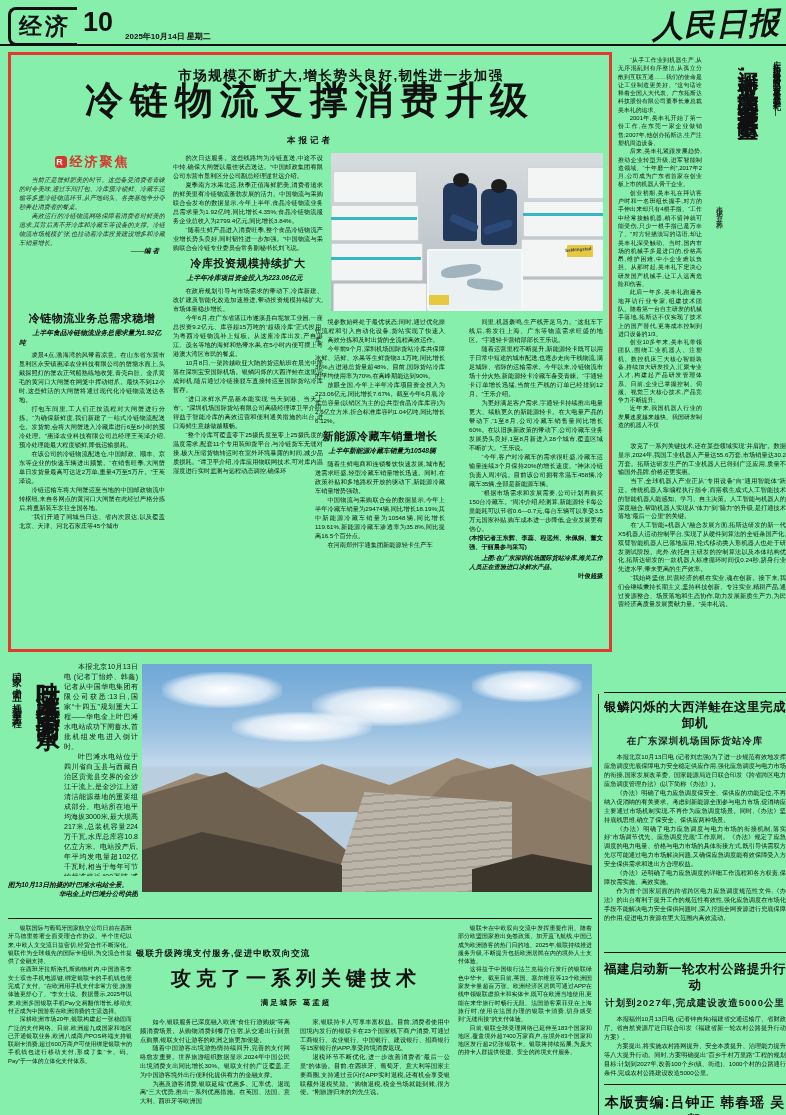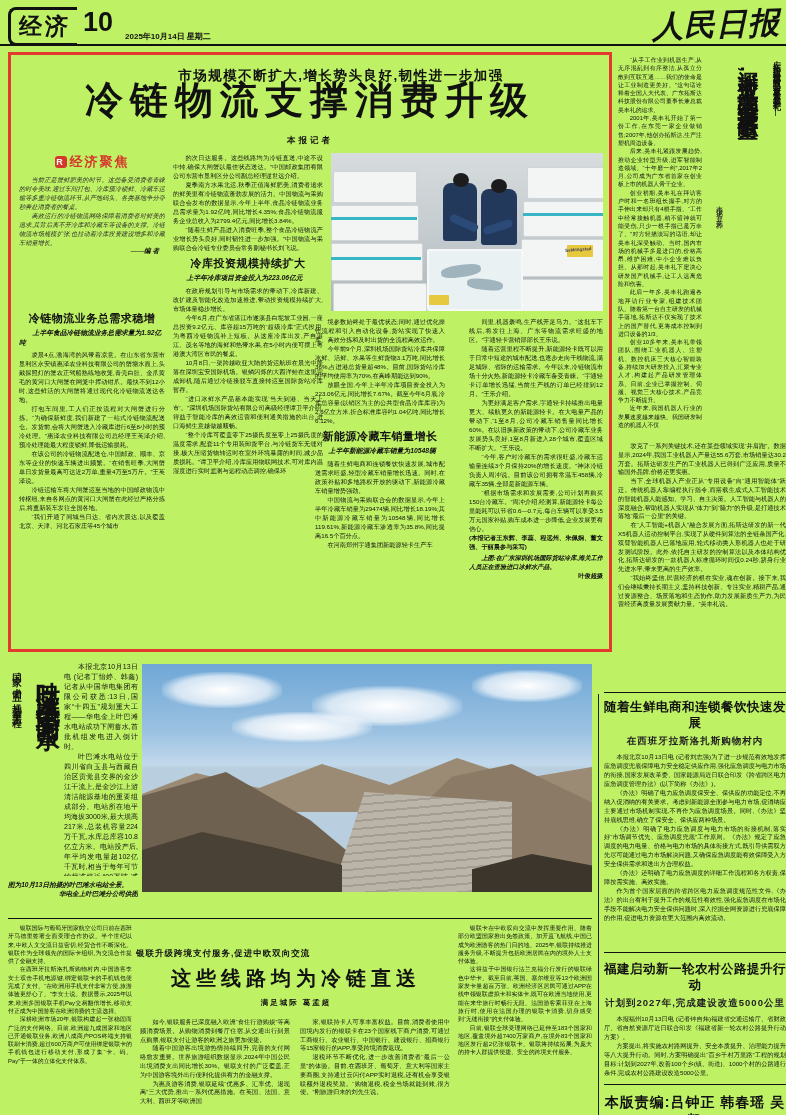--- a/index.html
+++ b/index.html
@@ -1,16 +1,16 @@
 <!DOCTYPE html>
 <html><head>
 <meta charset="utf-8">
 <style>
   html,body{margin:0;padding:0;background:#e8e8e4;}
-  .page{position:relative;width:786px;height:1115px;background:#bef264;overflow:hidden;
+  .page{position:relative;width:786px;height:1115px;background:#86efac;overflow:hidden;
         font-family:"Liberation Sans","DejaVu Sans",sans-serif;color:#111;}
   .abs{position:absolute;}
   
   .sec-badge{display:inline-block;font-size:23px;font-weight:900;letter-spacing:3px;
              border-left:3px solid #111;border-top:3px solid #111;border-bottom:3px solid #111;
              border-radius:8px 0 0 8px;padding:1px 6px 1px 8px;}
   .page-no{display:inline-block;font-size:27px;font-weight:900;margin-left:6px;vertical-align:top;}
   .date-line{display:inline-block;font-size:8px;font-weight:bold;margin-left:12px;vertical-align:bottom;padding-bottom:4px;}
   .masthead{font-family:"DejaVu Serif","Liberation Serif",serif;font-weight:bold;font-style:italic;
             font-size:31px;letter-spacing:1px;transform:rotate(-2deg);white-space:nowrap;}
@@ -231,41 +231,41 @@
   <div class="abs vrule" style="left:598px;top:694px;width:1px;height:421px;"></div>
   <div class="abs hrule" style="left:604px;top:692px;width:182px;height:1px;"></div>
 
   <div class="abs small-col" style="left:8px;top:924px;width:124px;height:188px;">
       <p class="para">银联国际与葡萄牙国家航空公司日前在西班牙马德里签署全面受理合作协议。半个世纪以来,中欧人文交流日益密切,经贸合作不断深化。银联作为全球领先的国际卡组织,为交流合作提供了金融支持。</p>
       <p class="para">在西班牙拉斯洛扎斯购物村内,中国游客李女士双击手机电源键,绑定银联卡的手机钱包便完成了支付。“在欧洲用手机支付非常方便,旅游体验更舒心了。”李女士说。数据显示,2025年以来,欧洲多国银联手机Pay交易翻倍增长,移动支付正成为中国游客在欧洲消费的主流选择。</p>
       <p class="para">深耕欧洲市场20年,银联构建起一张稳固而广泛的支付网络。目前,欧洲超九成国家和地区已开通银联业务,欧洲八成商户POS终端支持银联刷卡消费,超过600万商户可使用绑定银联卡的手机钱包进行移动支付,形成了集“卡、码、Pay”于一体的立体化支付体系。</p>
     </div>
   <div class="abs" style="left:136px;top:948px;width:320px;">
     <div class="pay-kicker">银联升级跨境支付服务,促进中欧双向交流</div>
-    <div class="pay-title">这些线路均为冷链直送</div>
+    <div class="pay-title">攻克了一系列关键技术</div>
     <div class="pay-byline">满足城际 葛孟超</div>
   </div>
   <div class="abs small-col" style="left:140px;top:1018px;width:150px;height:94px;font-size:6.2px;line-height:8.8px;">
       <p class="para">如今,银联服务已深度融入欧洲“食住行游购娱”等高频消费场景。从购物消费到餐厅住宿,从交通出行到景点购票,银联支付让游客的欧洲之旅更加便捷。</p>
       <p class="para">随着中国游客出境游热情持续回升,完善的支付网络愈发重要。世界旅游组织数据显示,2024年中国公民出境消费支出同比增长30%。银联支付的广泛覆盖,正为中国游客境外出行便利化提供有力的金融支撑。</p>
       <p class="para">为惠及游客消费,银联延续“优惠多、汇率优、退现高”三大优势,推出一系列优惠措施。在英国、法国、意大利、西班牙等欧洲国</p>
     </div>
   <div class="abs small-col" style="left:300px;top:1018px;width:150px;height:94px;font-size:6.2px;line-height:8.8px;">
       <p class="para">家,银联持卡人可享丰富权益。目前,消费者使用中国境内发行的银联卡在23个国家线下商户消费,可通过工商银行、农业银行、中国银行、建设银行、招商银行等15家银行的APP,享受跨境消费返现。</p>
       <p class="para">退税环节不断优化,进一步改善消费者“最后一公里”的体验。目前,在西班牙、葡萄牙、意大利等国家主要商圈,支持通过云闪付APP实时退税,还有机会享受银联额外退税奖励。“购物退税,税金当场就能到账,很方便。”刚旅游归来的刘先生说。</p>
     </div>
   <div class="abs small-col" style="left:458px;top:924px;width:134px;height:188px;">
       <p class="para">银联卡在中欧双向交流中发挥重要作用。随着部分欧盟国家推出免签政策、加开直飞航线,中国已成为欧洲游客的热门目的地。2025年,银联持续推进服务升级,不断提升包括欧洲居民在内的境外人士支付体验。</p>
       <p class="para">这得益于中国银行法兰克福分行发行的银联绿色中华卡。截至目前,英国、塞尔维亚等13个欧洲国家发卡量超百万张。欧洲经济区居民可通过APP在线申领银联虚拟卡和实体卡,既可在欧洲当地使用,更能在来华旅行时畅行无阻。法国游客索菲亚在上海旅行时,使用在法国办理的银联卡消费,切身感受到“无缝衔接”的支付体验。</p>
       <p class="para">目前,银联全球受理网络已延伸至183个国家和地区,覆盖境外超7400万家商户,在境外83个国家和地区发行超2亿张银联卡。银联将持续拓展,为庞大的持卡人群提供便捷、安全的跨境支付服务。</p>
     </div>
 
   <div class="abs" style="left:604px;top:700px;width:182px;height:246px;overflow:hidden;">
-    <div class="rb-title">随着生鲜电商和连锁餐饮快速发展</div>
-    <div class="rb-sub">在西班牙拉斯洛扎斯购物村内</div>
+    <div class="rb-title">银鳞闪烁的大西洋鲑在这里完成卸机</div>
+    <div class="rb-sub">在广东深圳机场国际货站冷库</div>
     <div class="rb-body">
         <p class="para">本报北京10月13日电 (记者刘志强)为了进一步规范有效地发挥应急调度兜底保障电力安全稳定供应作用,强化应急调度与电力市场的衔接,国家发展改革委、国家能源局近日联合印发《跨省跨区电力应急调度管理办法》(以下简称《办法》)。</p>
         <p class="para">《办法》明确了电力应急调度保安全、保供应的功能定位,不再纳入促消纳的有关要求。考虑到新能源全面参与电力市场,促消纳应主要通过市场机制实现,不再作为应急调度场景。同时,《办法》坚持底线思维,确立了保安全、保供应两种场景。</p>
         <p class="para">《办法》明确了电力应急调度与电力市场的衔接机制,落实好“市场调节优先、应急调度兜底”工作原则。《办法》规定了应急调度的电力电量、价格与电力市场的具体衔接方式,既引导供需双方先尽可能通过电力市场解决问题,又确保应急调度能有效保障受入方安全保供需求和送出方合理权益。</p>
         <p class="para">《办法》还明确了电力应急调度的详细工作流程和各方权责,保障按需实施、高效实施。</p>
         <p class="para">作为首个国家层面的跨省跨区电力应急调度规范性文件,《办法》的出台有利于提升工作的规范性有效性,强化应急调度在市场化手段不能解决电力安全保供问题时,深入挖掘全网资源进行兜底保障的作用,促进电力资源在更大范围内高效流动。</p>
       </div>
   </div>
 
   <div class="abs hrule" style="left:604px;top:952px;width:182px;height:1px;"></div>

